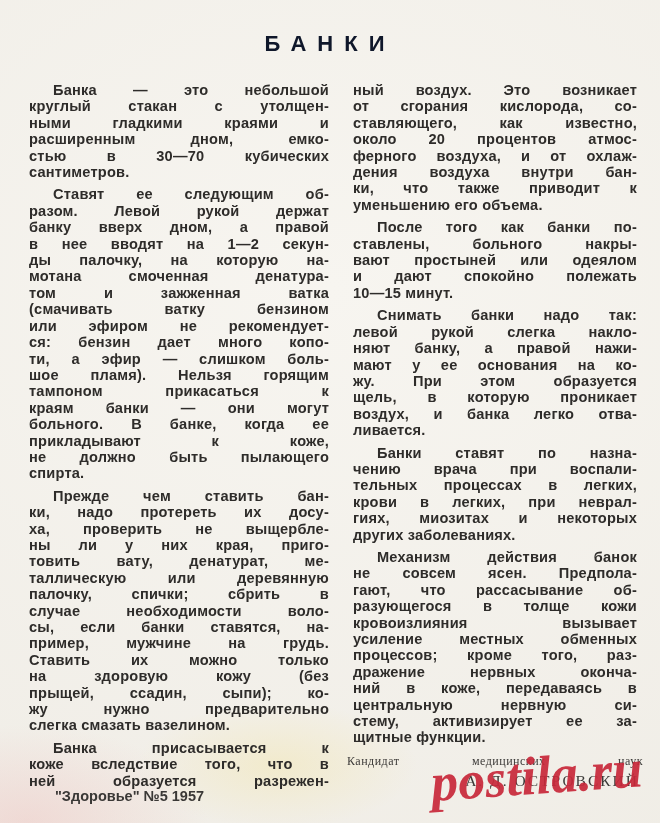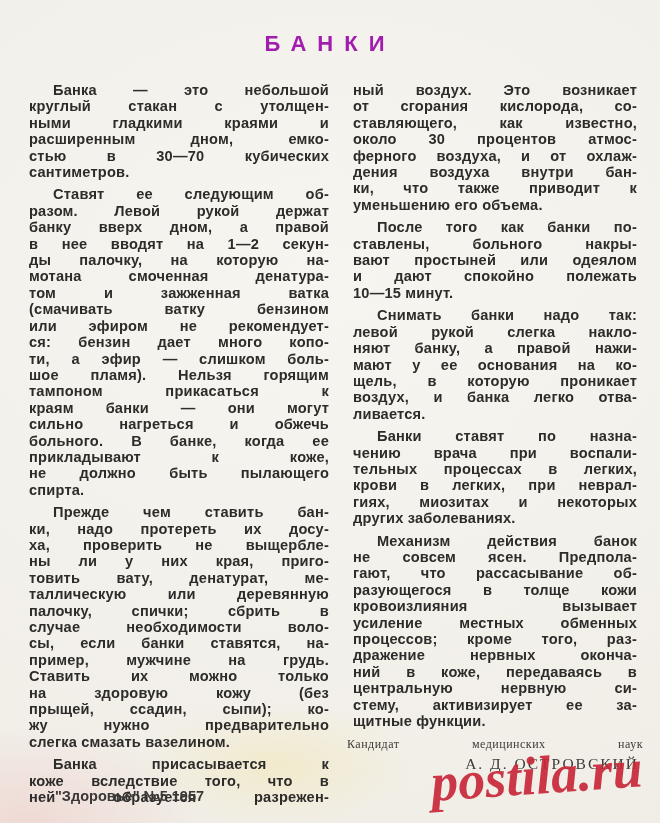--- a/index.html
+++ b/index.html
@@ -14,21 +14,21 @@
       radial-gradient(900px 700px at 50% 35%, #f7f5f0, #efece5);
     color: #2c2a28;
   }
   .page-title {
     position: absolute;
     top: 16px; left: 0; width: 100%;
     text-align: center;
     font-size: 22px;
     font-weight: 700;
     letter-spacing: 11px;
-    color: #a21caf;
+    color: #0f172a;
   }
   .col {
     position: absolute;
     top: 76px;
   }
   .col-left  { left: 23px;  width: 312px; }
   .col-right { left: 347px; width: 296px; }
   .para { margin: 6px; padding: 0; }
   .line {
     font-size: 14.6px;
@@ -104,21 +104,20 @@
       <div class="line jline">ды палочку, на которую на-</div>
       <div class="line jline">мотана смоченная денатура-</div>
       <div class="line jline">том и зажженная ватка</div>
       <div class="line jline">(смачивать ватку бензином</div>
       <div class="line jline">или эфиром не рекомендует-</div>
       <div class="line jline">ся: бензин дает много копо-</div>
       <div class="line jline">ти, а эфир — слишком боль-</div>
       <div class="line jline">шое пламя). Нельзя горящим</div>
       <div class="line jline">тампоном прикасаться к</div>
       <div class="line jline">краям банки — они могут</div>
-      <div class="line jline">сильно нагреться и обжечь</div>
       <div class="line jline">больного. В банке, когда ее</div>
       <div class="line jline">прикладывают к коже,</div>
       <div class="line jline">не должно быть пылающего</div>
       <div class="line lastline">спирта.</div>
     </div>
     <div class="para">
       <div class="line jline indent">Прежде чем ставить бан-</div>
       <div class="line jline">ки, надо протереть их досу-</div>
       <div class="line jline">ха, проверить не выщербле-</div>
       <div class="line jline">ны ли у них края, приго-</div>
@@ -140,38 +139,39 @@
       <div class="line jline">ней образуется разрежен-</div>
     </div>
   </div>
 
 <div class="col col-right" id="col-right">
 
 <div class="para">
       <div class="line jline">ный воздух. Это возникает</div>
       <div class="line jline">от сгорания кислорода, со-</div>
       <div class="line jline">ставляющего, как известно,</div>
-      <div class="line jline">около 30 процентов атмос-</div>
+      <div class="line jline">около 20 процентов атмос-</div>
       <div class="line jline">ферного воздуха, и от охлаж-</div>
       <div class="line jline">дения воздуха внутри бан-</div>
       <div class="line jline">ки, что также приводит к</div>
       <div class="line lastline">уменьшению его объема.</div>
     </div>
     <div class="para">
       <div class="line jline indent">После того как банки по-</div>
       <div class="line jline">ставлены, больного накры-</div>
       <div class="line jline">вают простыней или одеялом</div>
       <div class="line jline">и дают спокойно полежать</div>
       <div class="line lastline">10—15 минут.</div>
     </div>
     <div class="para">
       <div class="line jline indent">Снимать банки надо так:</div>
       <div class="line jline">левой рукой слегка накло-</div>
       <div class="line jline">няют банку, а правой нажи-</div>
       <div class="line jline">мают у ее основания на ко-</div>
+      <div class="line jline">жу. При этом образуется</div>
       <div class="line jline">щель, в которую проникает</div>
       <div class="line jline">воздух, и банка легко отва-</div>
       <div class="line lastline">ливается.</div>
     </div>
     <div class="para">
       <div class="line jline indent">Банки ставят по назна-</div>
       <div class="line jline">чению врача при воспали-</div>
       <div class="line jline">тельных процессах в легких,</div>
       <div class="line jline">крови в легких, при неврал-</div>
       <div class="line jline">гиях, миозитах и некоторых</div>

